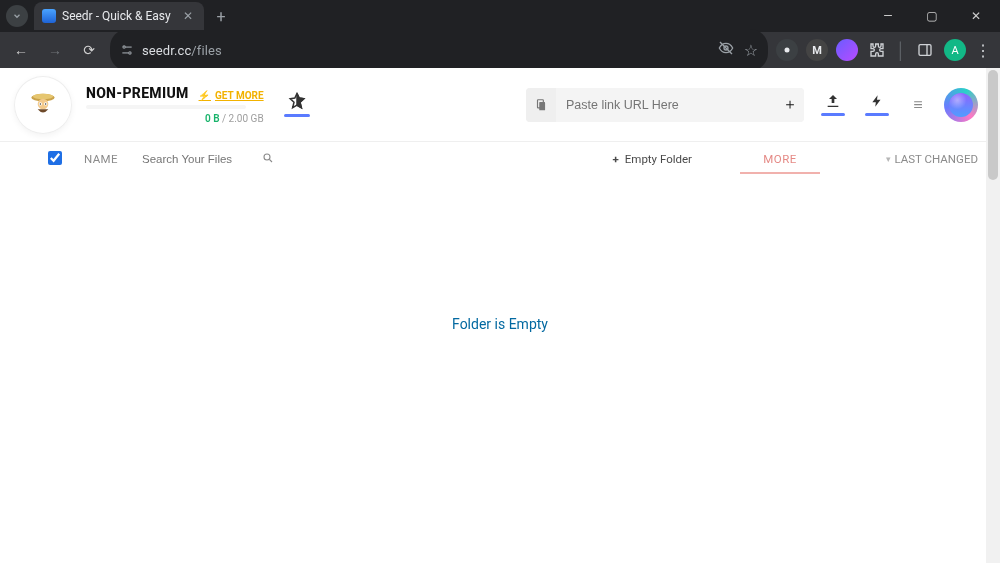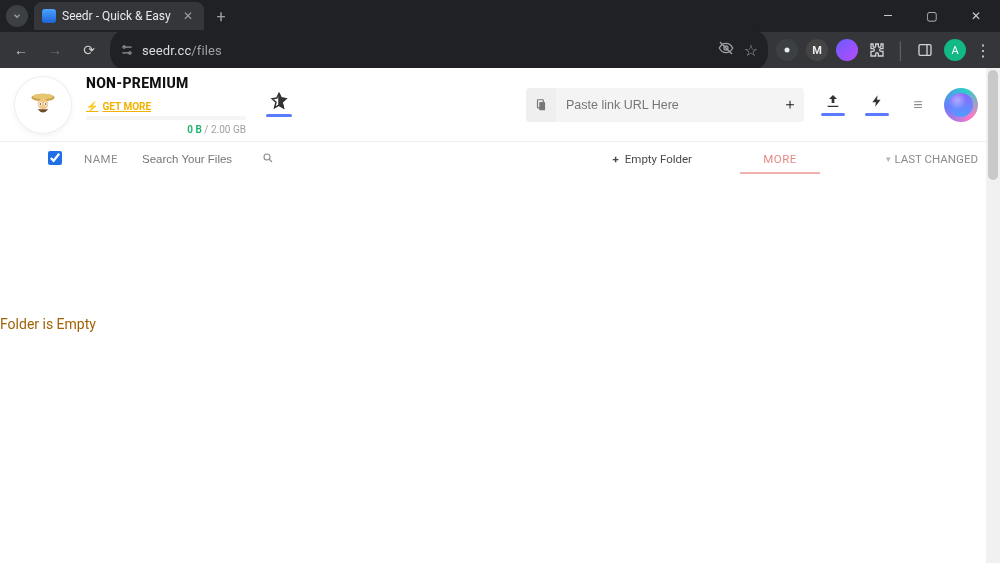--- a/index.html
+++ b/index.html
@@ -45,21 +45,21 @@
   
   .page { position:relative; background:#fff; height: calc(563px - 68px); }
   .scrolltrack{ position:absolute; right:0; top:0; bottom:0; width:14px; background:#f1f1f1;}
   .scrollthumb{ position:absolute; right:2px; top:2px; width:10px; height:110px; background:#c9c9c9; border-radius:6px;}
 
   .topbar { height:74px; display:flex; align-items:center; padding:0 22px 0 14px; gap:14px; border-bottom:1px solid #efefef;}
   .brand { display:flex; align-items:center; gap:14px; }
   .logo-shell{ width:58px; height:58px; border-radius:50%; background:#fff; box-shadow:0 0 0 1px #eee inset, 0 2px 6px rgba(0,0,0,.05); display:flex; align-items:center; justify-content:center;}
   .logo-shell svg{ width:34px; height:34px;}
   .account { display:flex; flex-direction:column; gap:4px; }
-  .acct-row1{ display:flex; align-items:flex-start; gap:10px;flex-direction:column;}
+  .acct-row1{ display:flex; align-items:flex-end; gap:10px;}
   .acct-title{ font-weight:800; font-size:14px; letter-spacing:.3px; color:#111;}
   .getmore{ font-size:10px; font-weight:700; color:#f2b200; text-decoration:underline; display:flex; align-items:center; gap:4px;}
   .getmore .bolt{ font-size:10px;}
   .quota-bar{ width:160px; height:4px; background:#f5f5f5; border-radius:4px;}
   .quota-text{ font-size:10px; color:#9e9e9e; align-self:flex-end; }
   .quota-text .used{ color:#18b36b; font-weight:600;}
   .star-wrap{ margin-left:6px; display:flex; flex-direction:column; align-items:center; gap:4px; color:#555;}
   .star-underline{ width:26px; height:3px; background:#5a7bff; border-radius:2px;}
 
   .paste-wrap{ margin-left:auto; display:flex; align-items:center; gap:14px;}
@@ -80,21 +80,21 @@
   .search-files{ display:flex; align-items:center; gap:10px; margin-left:16px;}
   .search-files input{ border:none; outline:none; font-size:11.5px; color:#7b7b7b; width:110px; background:transparent;}
   .search-files .mag{ color:#8b8b8b; font-size:12px;}
   .create-folder{ margin-left:auto; color:#4a4a4a; display:flex; align-items:center; gap:6px;}
   .create-folder .plus{ font-weight:700;}
   .col-size{ width:80px; text-align:center; color:#e58a86; position:relative; letter-spacing:.5px; margin-left:40px;}
   .size-underline{ position:absolute; left:0; right:0; bottom:-8px; height:2px; background:#f1b1ad;}
   .col-last{ width:130px; text-align:right; margin-left:20px; display:flex; align-items:center; gap:4px; justify-content:flex-end;}
   .caret-down{ font-size:9px; color:#b7b7b7;}
 
-  .empty{ color:#a16207; font-size:14px; margin-top:140px;}
+  .empty{ text-align:center; color:#0369a1; font-size:14px; margin-top:140px;}
 </style>
 </head>
 <body>
 
 <div class="chrome-top">
   <div class="tab-strip">
     <div class="tab-search">
       <svg width="10" height="10" viewBox="0 0 24 24" fill="none" stroke="currentColor" stroke-width="3">
           <path d="M6 9l6 6 6-6"></path>
         </svg>

